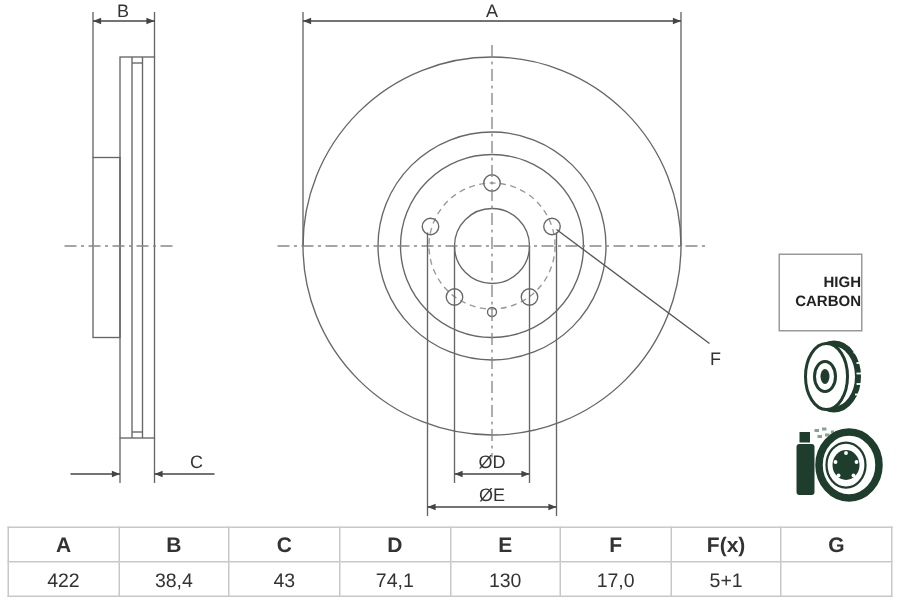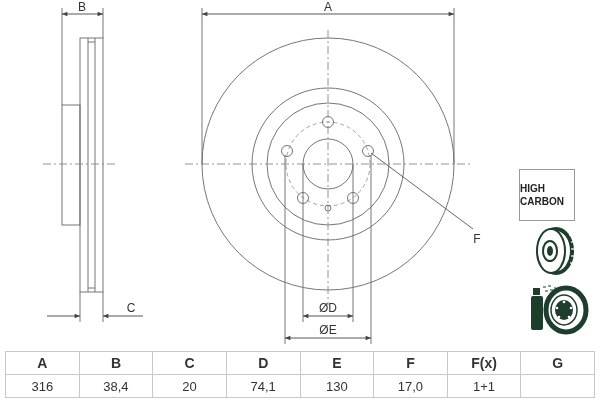--- a/index.html
+++ b/index.html
@@ -2,21 +2,21 @@
 <html><head>
 <meta charset="utf-8">
 <style>
   html,body{margin:0;padding:0;background:#fff;}
   body{width:600px;height:400px;position:relative;overflow:hidden;font-family:"Liberation Sans",sans-serif;color:#333;}
   svg text{font-family:"Liberation Sans",sans-serif;}
   #drawing{position:absolute;left:0;top:0;}
   .spec-table{position:absolute;left:5px;top:351px;width:590px;border-collapse:collapse;table-layout:fixed;}
   .spec-table td{border:1px solid #c8c8c8;text-align:center;height:22px;padding:0;font-size:13px;color:#333;}
   .spec-table tr.head td{font-weight:bold;font-size:14px;}
-  .badge{position:absolute;left:519px;top:169px;width:56px;height:52px;border:1px solid #999;box-sizing:border-box;display:flex;flex-direction:column;align-items:flex-start;justify-content:center;font-weight:bold;font-size:10px;line-height:13px;color:#222;}
+  .badge{position:absolute;left:519px;top:169px;width:56px;height:52px;border:1px solid #999;box-sizing:border-box;display:flex;flex-direction:column;align-items:flex-end;justify-content:center;font-weight:bold;font-size:10px;line-height:13px;color:#222;}
 </style>
 </head>
 <body>
 
 <svg id="drawing" width="600" height="350" viewBox="0 0 600 350">
   <defs>
     <marker id="arr" viewBox="0 0 10 10" refX="10" refY="5" markerWidth="9" markerHeight="6" orient="auto-start-reverse">
       <path d="M0,1 L10,5 L0,9 z" fill="#444"></path>
     </marker>
   </defs>
@@ -133,23 +133,23 @@
     <td>A</td>
     <td>B</td>
     <td>C</td>
     <td>D</td>
     <td>E</td>
     <td>F</td>
     <td>F(x)</td>
     <td>G</td>
   </tr>
   <tr>
-    <td>316</td>
+    <td>422</td>
     <td>38,4</td>
-    <td>20</td>
+    <td>43</td>
     <td>74,1</td>
     <td>130</td>
     <td>17,0</td>
-    <td>1+1</td>
+    <td>5+1</td>
     <td></td>
   </tr>
 </tbody>
   </table>
 
 </body></html>

